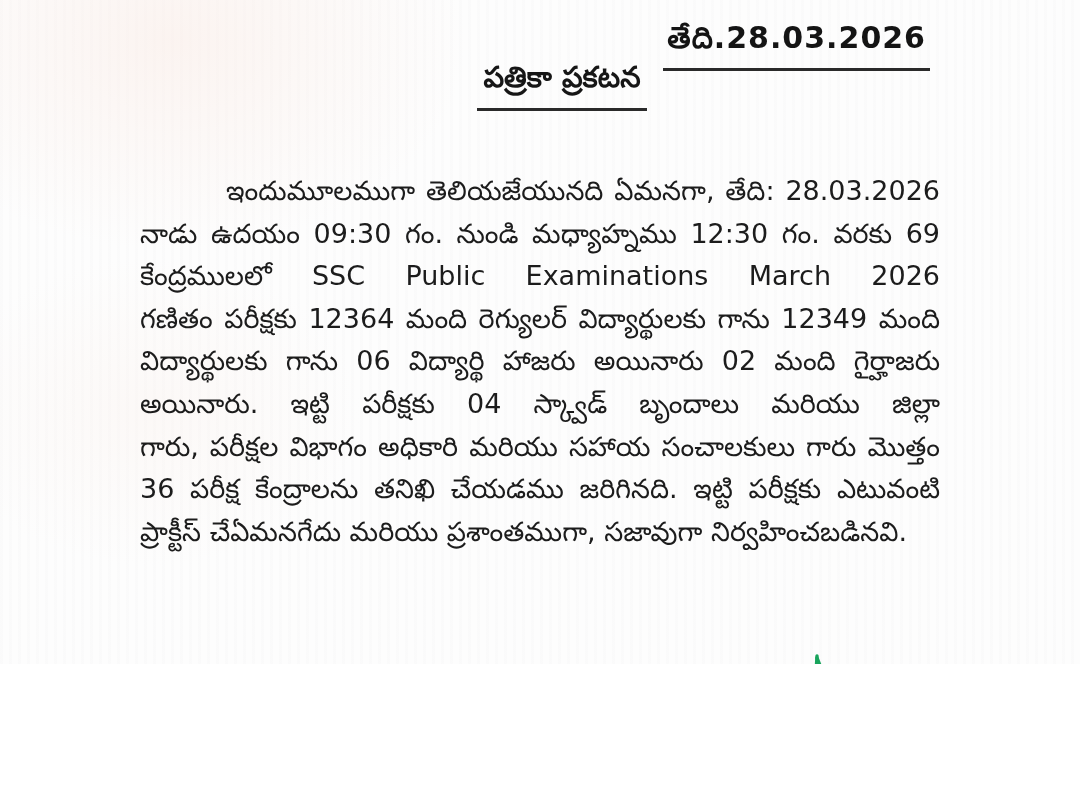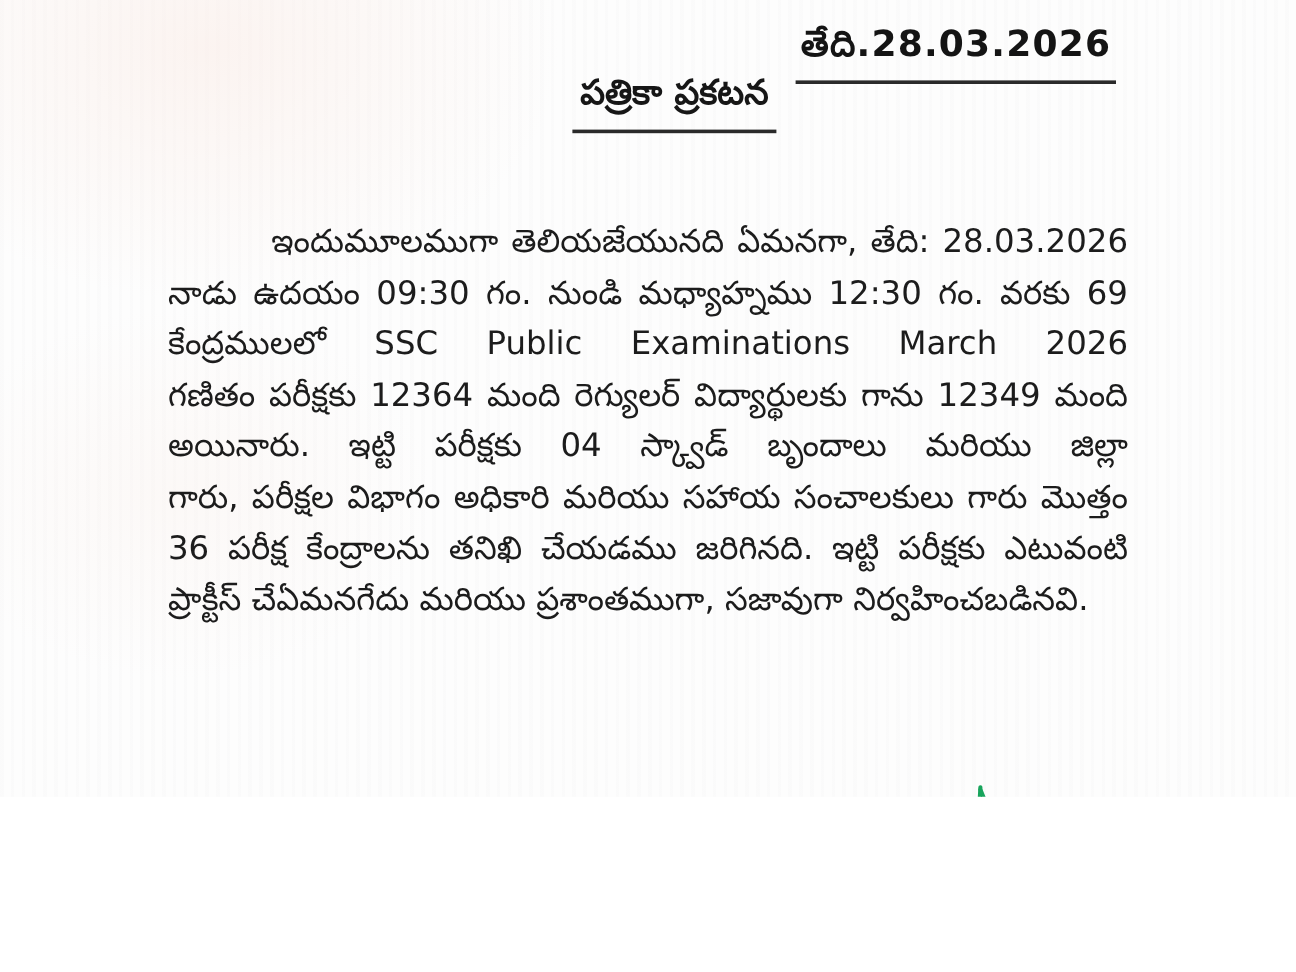--- a/index.html
+++ b/index.html
@@ -53,21 +53,21 @@
     color: #1c1c1c;
   }
   .line {
     height: 42.6px;
     line-height: 42.6px;
     overflow: hidden;
     text-align: justify;
     text-align-last: justify;
     white-space: normal;
   }
-  .line.first { padding-left: 86px; margin-top: 11px; }
+  .line.first { padding-left: 86px; }
   .line.last { text-align-last: left; }
   .signatory {
     position: absolute;
     top: 722px;
     left: 640px;
     width: 300px;
     text-align: center;
     font-size: 18px;
     font-weight: bold;
     color: #181818;
@@ -98,20 +98,21 @@
 
   <div class="title-wrap">
     <span class="doc-title">పత్రికా ప్రకటన</span>
   </div>
 
   <div class="body-text">
     <div class="line first">ఇందుమూలముగా తెలియజేయునది ఏమనగా, తేది: 28.03.2026</div>
     <div class="line">నాడు ఉదయం 09:30 గం. నుండి మధ్యాహ్నము 12:30 గం. వరకు 69 పరీక్ష</div>
     <div class="line">కేంద్రములలో SSC Public Examinations March 2026 నిర్వహించబడినది. ఇట్టి</div>
     <div class="line">గణితం పరీక్షకు 12364 మంది రెగ్యులర్ విద్యార్థులకు గాను 12349 మంది</div>
+    <div class="line">విద్యార్థులకు గాను 06 విద్యార్థి హాజరు అయినారు 02 మంది గైర్హాజరు</div>
     <div class="line">అయినారు. ఇట్టి పరీక్షకు 04 స్క్వాడ్ బృందాలు మరియు జిల్లా విద్యాశాఖాదికారి</div>
     <div class="line">గారు, పరీక్షల విభాగం అధికారి మరియు సహాయ సంచాలకులు గారు మొత్తం</div>
     <div class="line">36 పరీక్ష కేంద్రాలను తనిఖి చేయడము జరిగినది. ఇట్టి పరీక్షకు ఎటువంటి మాల్</div>
     <div class="line last">ప్రాక్టీస్ చేఏమనగేదు మరియు ప్రశాంతముగా, సజావుగా నిర్వహించబడినవి.</div>
   </div>
 
   <svg class="sig-green" viewBox="0 0 180 95" fill="none" stroke="#18a45c" stroke-width="3.4" stroke-linecap="round" stroke-linejoin="round">
     <path d="M48 38 C34 42 12 48 12 56 C12 65 25 65 29 56 C33 47 37 52 43 58 C49 64 55 58 59 63"></path>
     <path d="M62 8 C62 8 60 45 57 77"></path>
     <path d="M62 10 C70 30 77 45 83 57 C86 64 77 70 72 65"></path>

